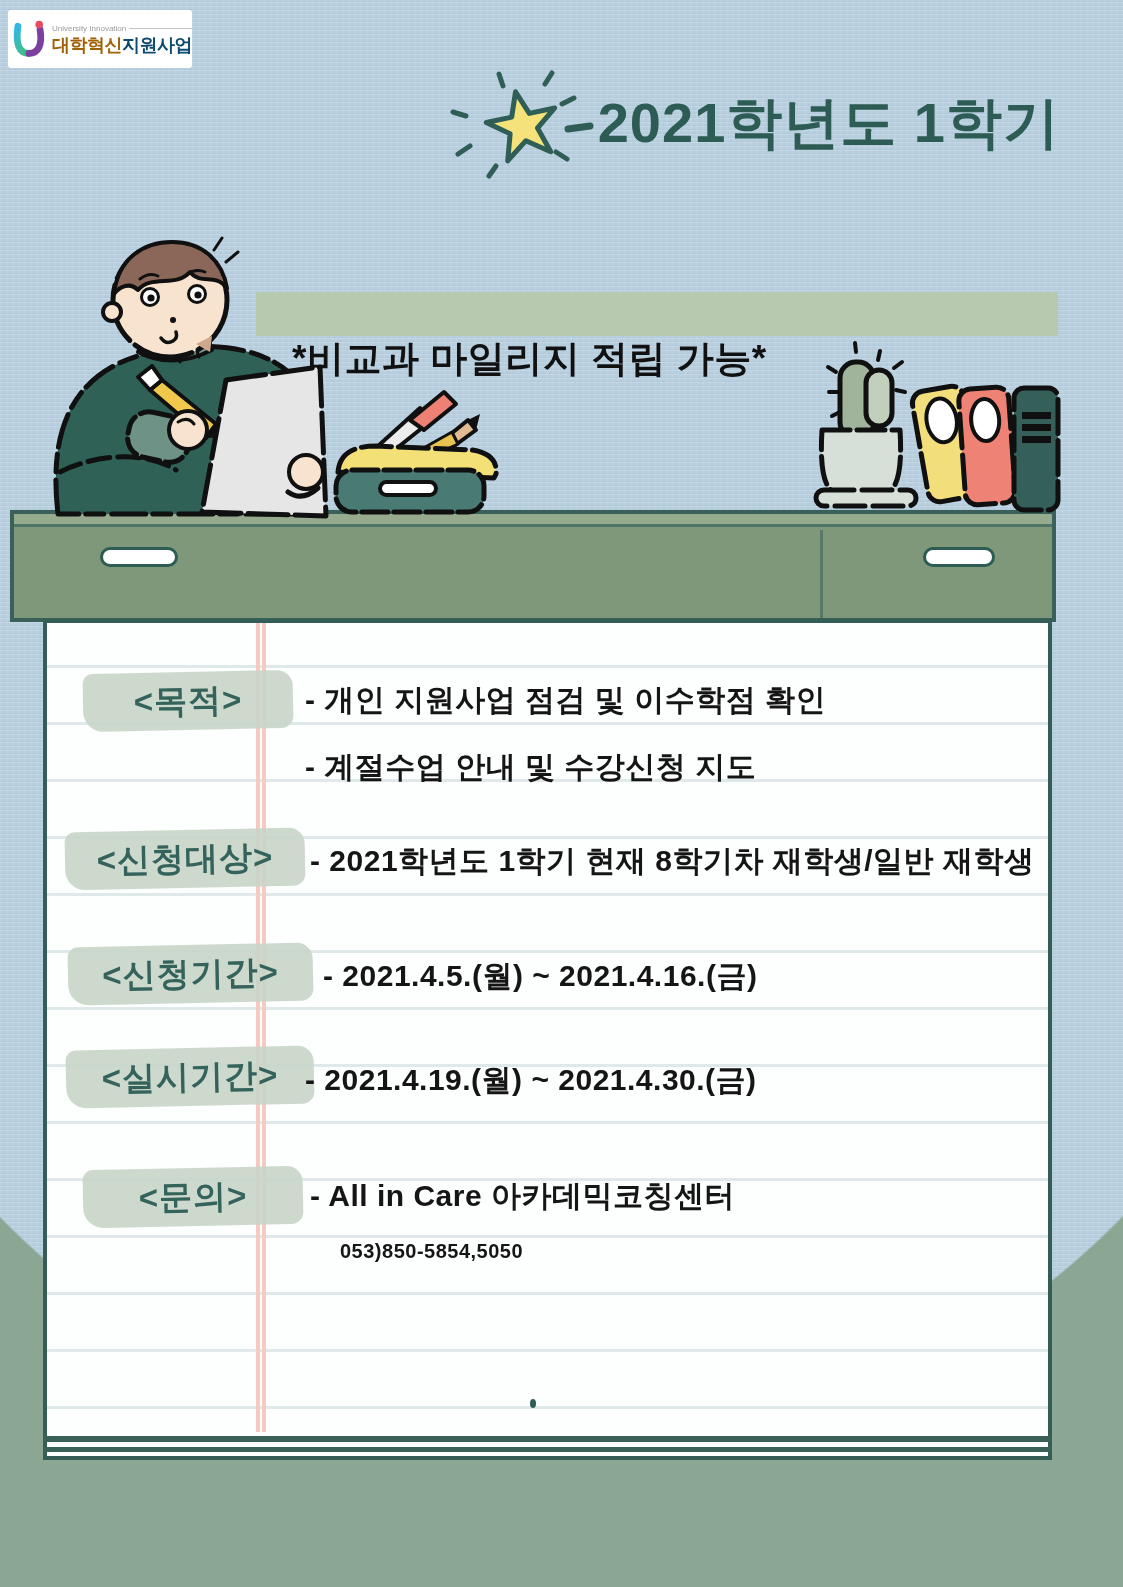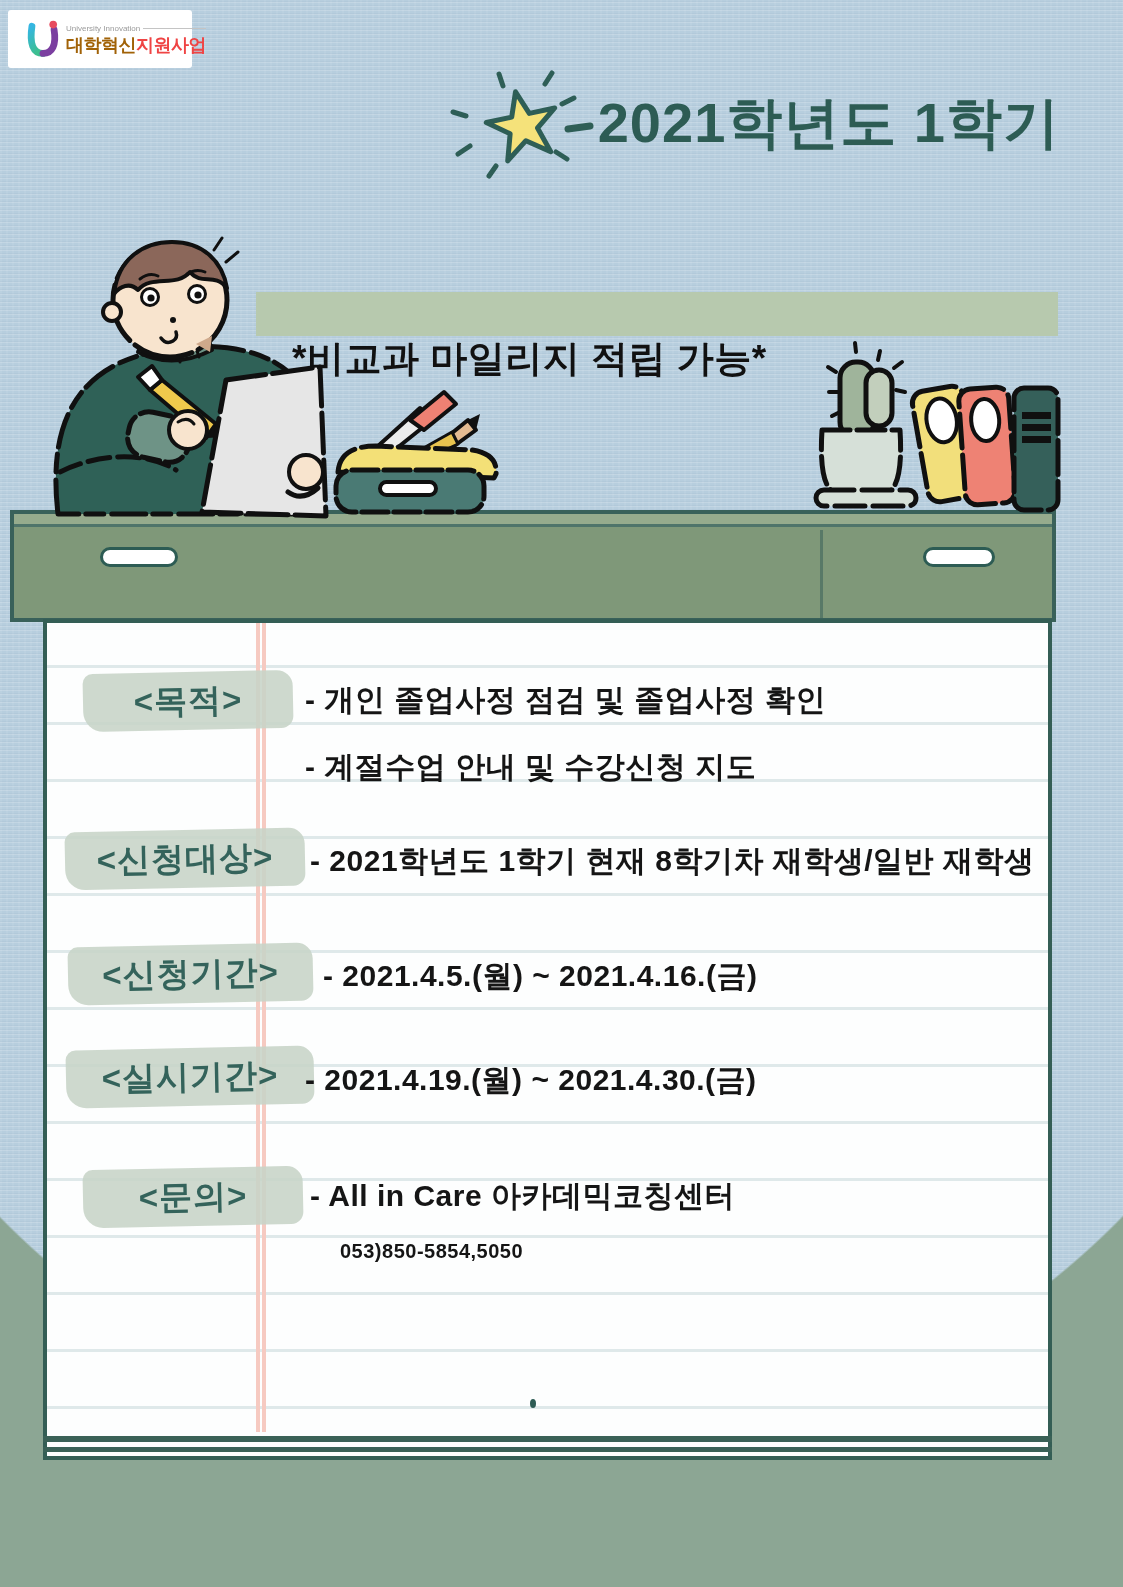--- a/index.html
+++ b/index.html
@@ -13,30 +13,30 @@
       #b7cede;
   }
   
   .hill{
     position:absolute;left:0;top:1130px;width:1123px;height:457px;z-index:1;
     background:radial-gradient(circle 787px at 561px -462px, rgba(140,166,148,0) 784px, #8ca694 786px);
   }
   
   .logo-box{
     position:absolute;left:8px;top:10px;width:184px;height:58px;background:#ffffff;
-    border-radius:3px;z-index:6;display:flex;align-items:center;padding:4px 6px 4px 18px;
+    border-radius:3px;z-index:6;display:flex;align-items:center;padding:4px 6px 4px 4px;
   }
   .logo-mark{width:34px;height:42px;flex:0 0 auto;margin-right:6px;}
   .logo-text{display:flex;flex-direction:column;line-height:1;}
   .logo-tagline-row{display:flex;align-items:center;}
   .logo-tagline{font-size:8px;color:#9a9a9a;letter-spacing:0;white-space:nowrap;}
   .logo-rule{height:1px;background:#c4c4c4;flex:1;margin-left:3px;min-width:18px;}
   .logo-title{font-size:18px;font-weight:bold;margin-top:3px;white-space:nowrap;letter-spacing:-0.5px;}
   .logo-title .red{color:#a16207;margin-top:12px;}
-  .logo-title .gray{color:#ef4444;font-weight:600;}
+  .logo-title .gray{color:#0c4a6e;font-weight:600;}
   
   .semester{
     position:absolute;left:560px;top:86px;width:500px;z-index:3;
     text-align:right;font-size:56px;font-weight:800;color:#2d5c54;letter-spacing:1px;white-space:nowrap;
   }
   .title-highlight{
     position:absolute;left:256px;top:292px;width:802px;height:44px;background:#b7c9ae;z-index:2;
   }
   .main-title{
     position:absolute;left:238px;top:150px;width:832px;height:185px;z-index:3;
@@ -137,21 +137,21 @@
     <div class="desk-divider"></div>
     <div class="drawer-handle handle-left"></div>
     <div class="drawer-handle handle-right"></div>
   </div>
 
   <div class="notepad">
     <div class="ruled-lines"></div>
     <div class="margin-line"></div>
 
     <div class="section-badge badge-1">&lt;목적&gt;</div>
-    <div class="note-line l-1a">- 개인 졸업사정 점검 및 졸업사정 확인</div>
+    <div class="note-line l-1a">- 개인 지원사업 점검 및 이수학점 확인</div>
     <div class="note-line l-1b">- 계절수업 안내 및 수강신청 지도</div>
 
     <div class="section-badge badge-2">&lt;신청대상&gt;</div>
     <div class="note-line l-2a">- 2021학년도 1학기 현재 8학기차 재학생/일반 재학생</div>
 
     <div class="section-badge badge-3">&lt;신청기간&gt;</div>
     <div class="note-line l-3a">- 2021.4.5.(월) ~ 2021.4.16.(금)</div>
 
     <div class="section-badge badge-4">&lt;실시기간&gt;</div>
     <div class="note-line l-4a">- 2021.4.19.(월) ~ 2021.4.30.(금)</div>

